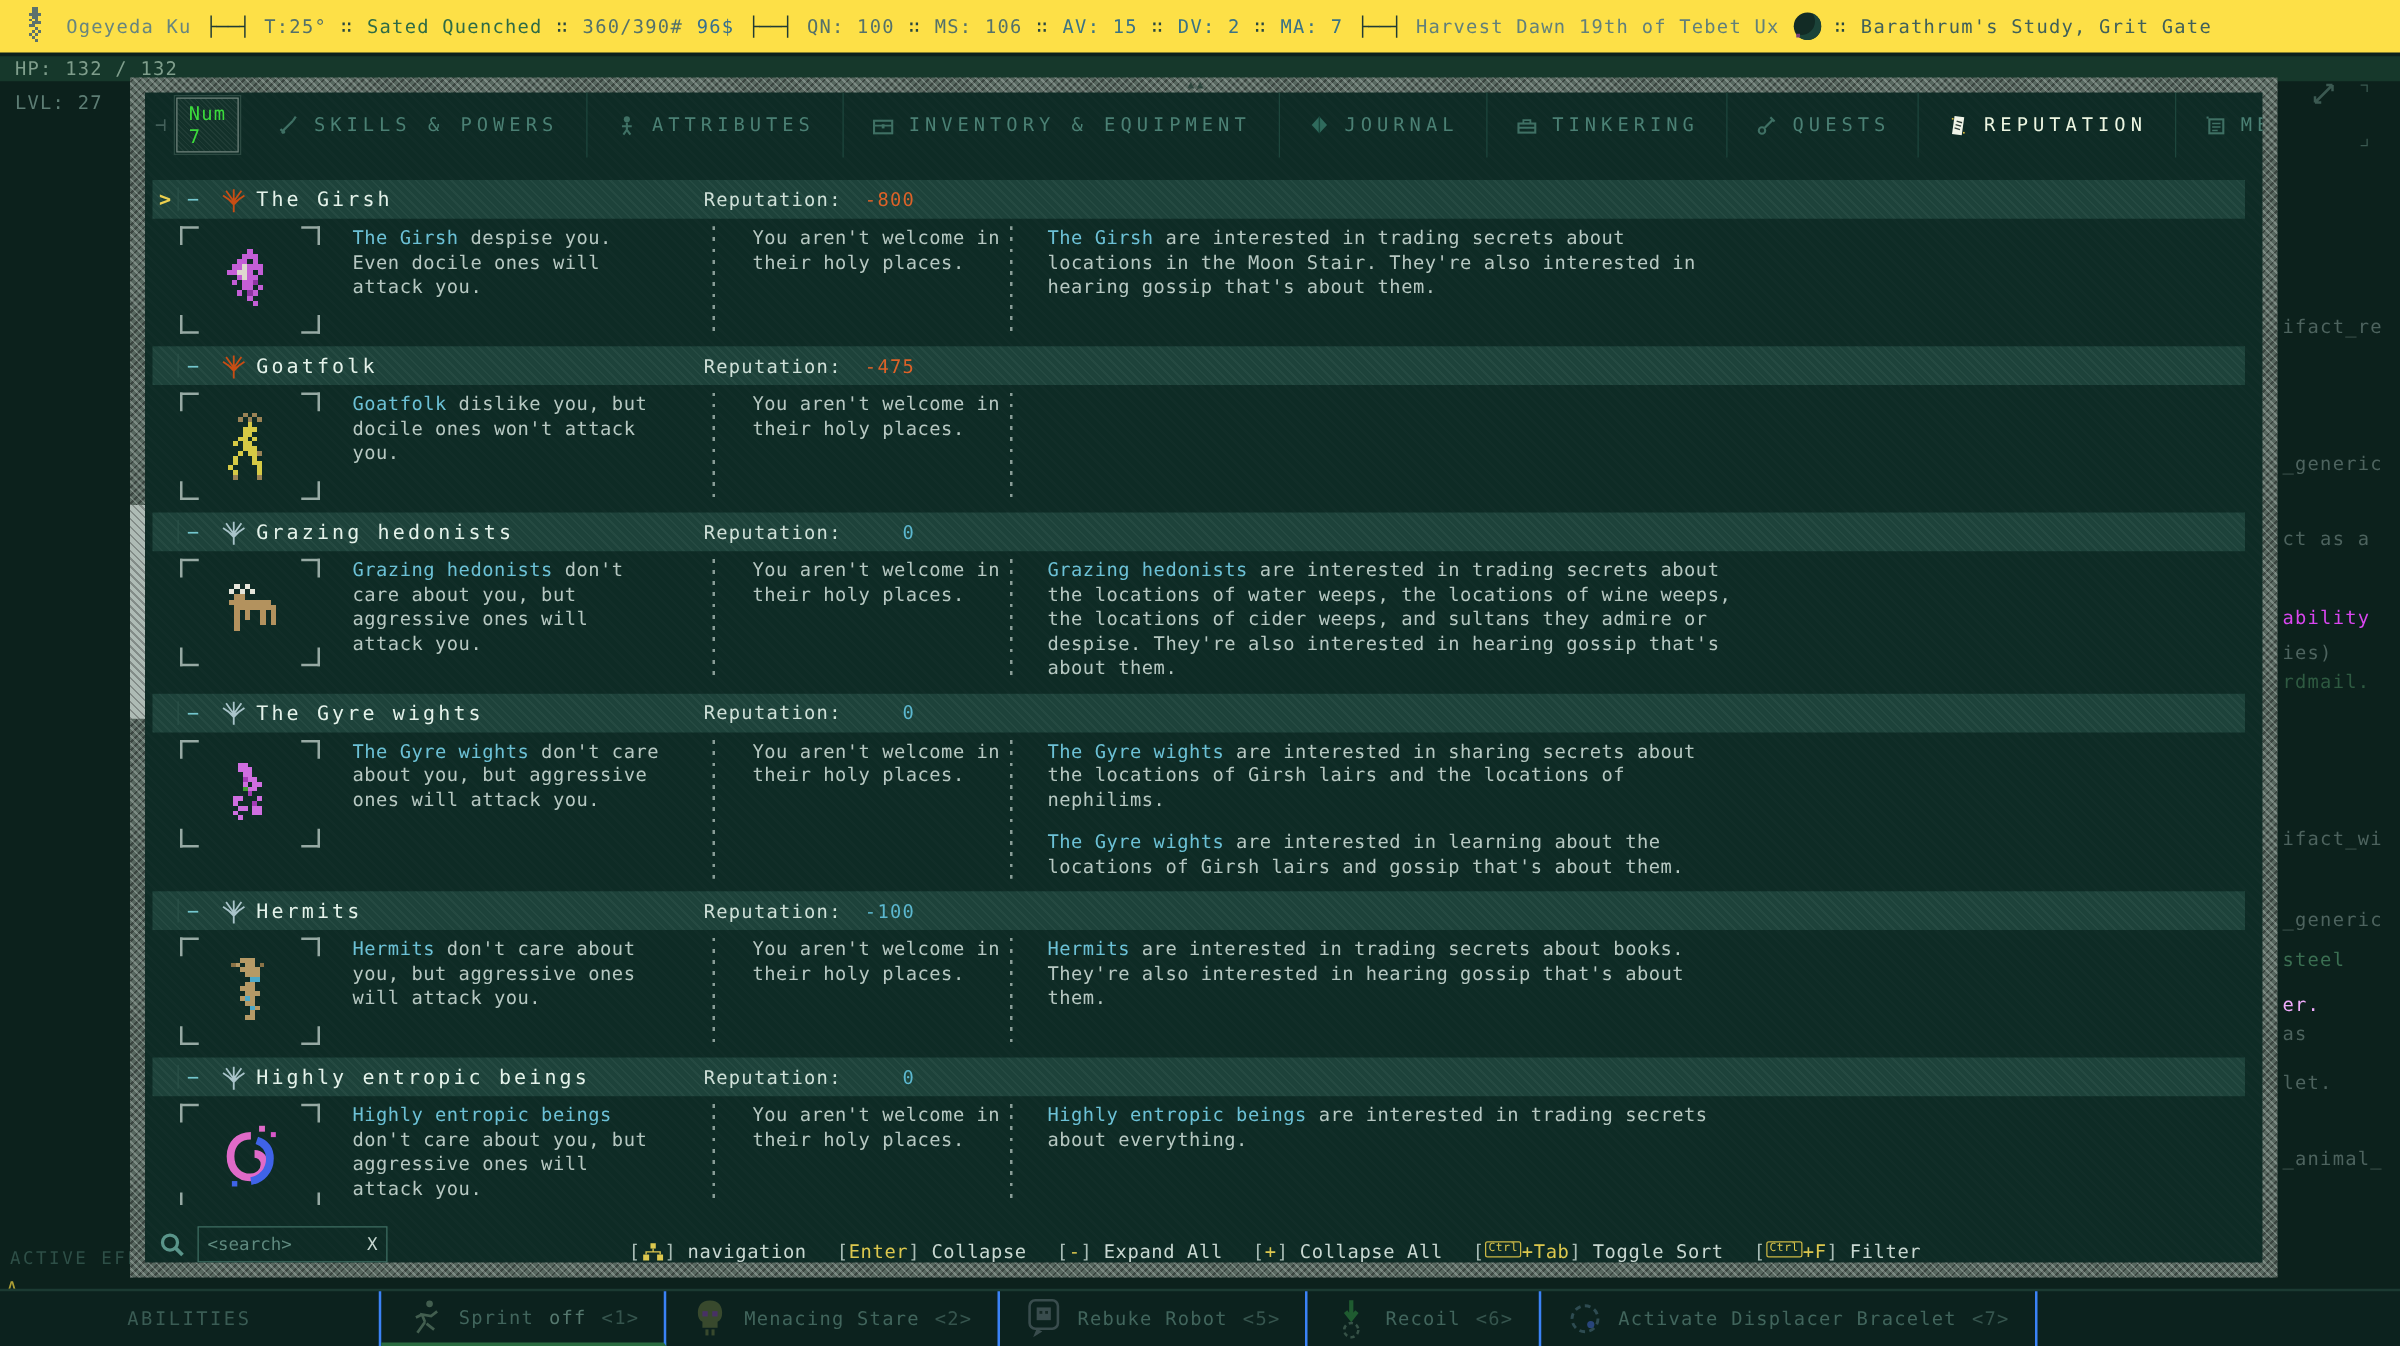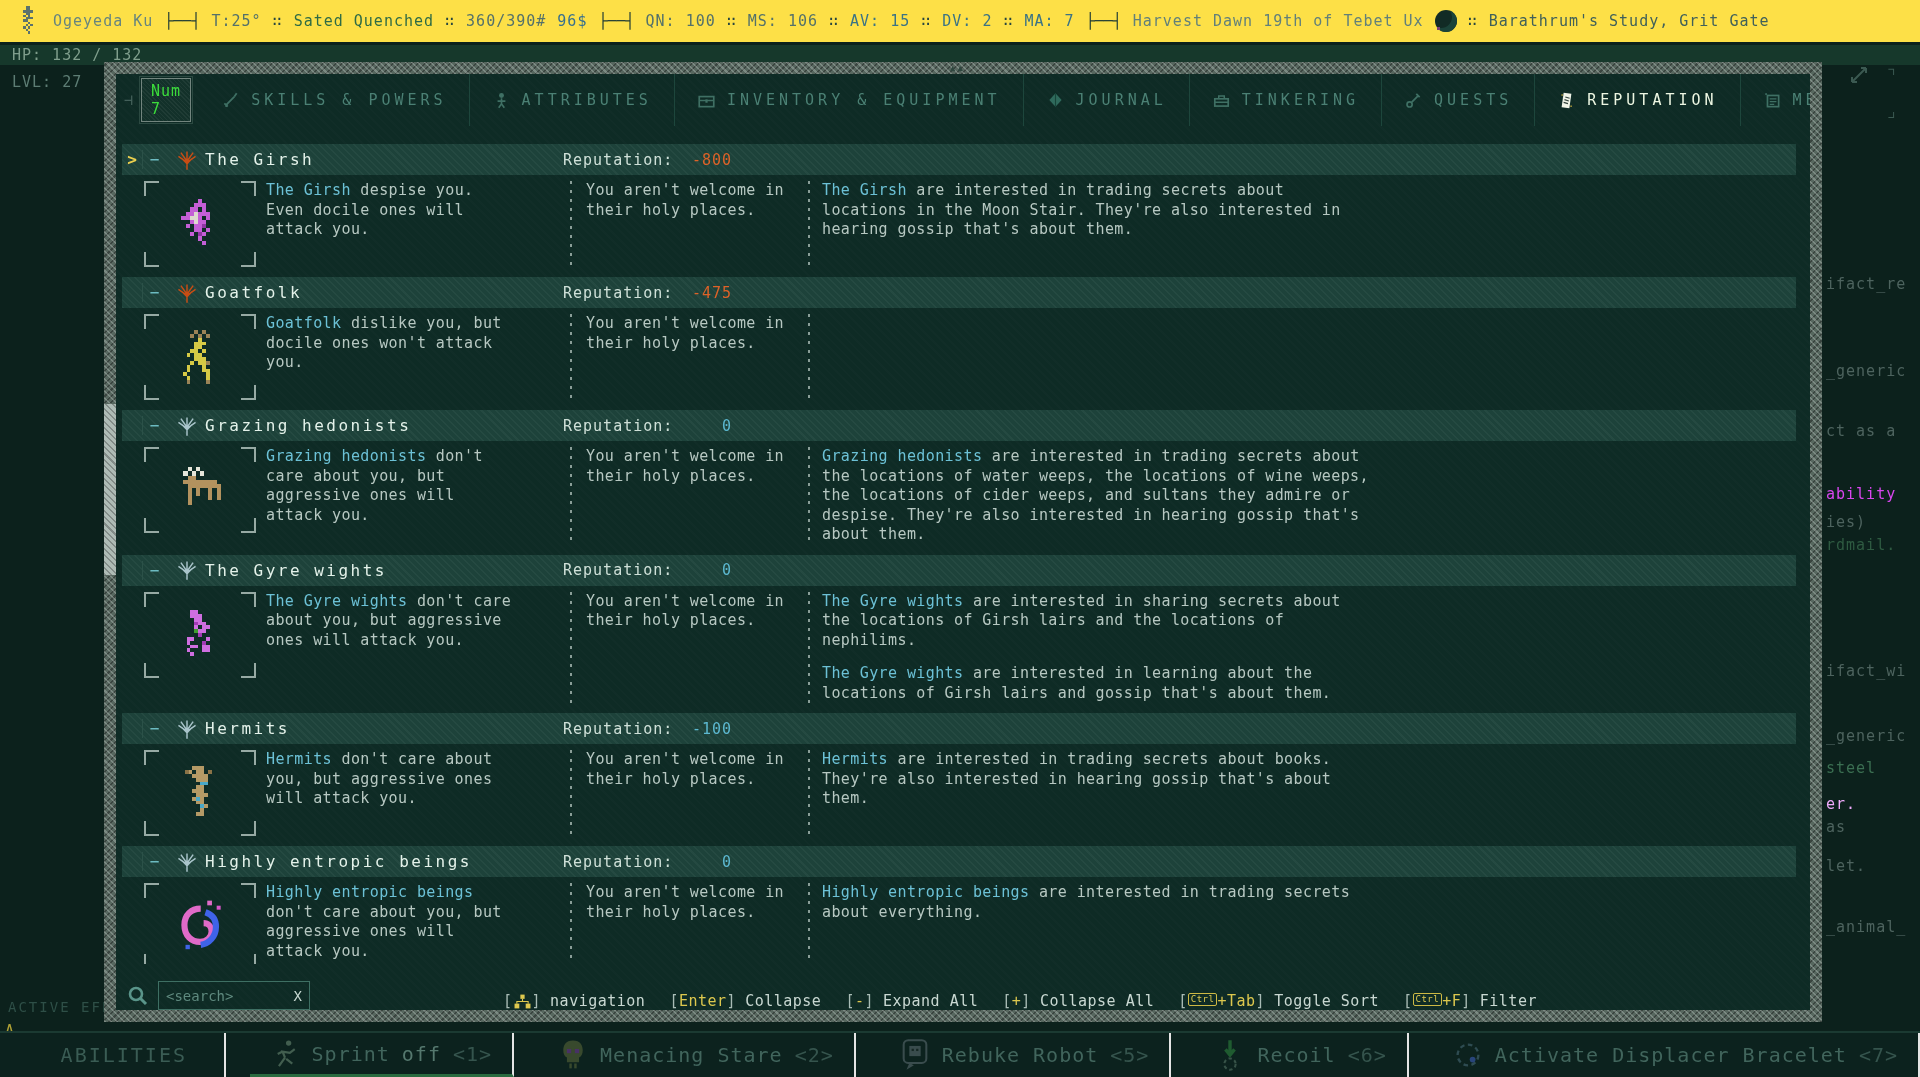--- a/index.html
+++ b/index.html
@@ -27,22 +27,22 @@
           color:#7f9e8c;font-size:15px;letter-spacing:1px;padding-left:12px;line-height:20px;}
   .lvlrow{position:absolute;top:73px;left:12px;color:#5d7d74;font-size:15px;letter-spacing:1px;}
   
   .frag{position:absolute;left:1826px;font-size:15px;letter-spacing:1px;white-space:nowrap;}
   .active-eff{position:absolute;left:8px;top:999px;color:#2e4f47;font-size:14px;letter-spacing:2px;}
   .marker-a{position:absolute;left:5px;top:1022px;color:#b0a135;font-size:15px;}
   .corner-ico{position:absolute;color:#3b5951;font-size:18px;}
   
   .abilitybar{position:absolute;left:0;bottom:0;width:100%;height:46px;border-top:2px solid #1b3a32;
               background:#0c221e;display:flex;align-items:stretch;}
-  .ab-cell{display:flex;align-items:center;gap:12px;padding:0 20px;border-right:2px solid #e5e5e5;
-           color:#41655c;font-size:20px;letter-spacing:1px;white-space:nowrap;margin-left:24px;}
+  .ab-cell{display:flex;align-items:center;gap:12px;padding:0 20px;border-right:2px solid #3b82f6;
+           color:#41655c;font-size:15px;letter-spacing:1px;white-space:nowrap;}
   .ab-cell .hk{color:#35544d;} .ab-cell .state{color:#55786e;}
   .ab-label{width:305px;justify-content:center;color:#3a5c54;letter-spacing:2px;}
   .ab-sprint{border-bottom:3px solid #2a6b40;}
   .ab-ico{width:30px;height:34px;opacity:.55;display:inline-flex;align-items:center;justify-content:center;}
   .ab-ico svg{width:100%;height:100%;}
   
   .dialog{position:absolute;left:104px;top:62px;width:1718px;height:960px;padding:12px;
     background-color:#57675f;
     background-image:
       repeating-linear-gradient(45deg, rgba(235,245,240,.25) 0 1.5px, transparent 1.5px 4.5px),
@@ -80,21 +80,21 @@
   .rep-orange{color:#dd6228;}.rep-cyan{color:#5cb8d0;}
   .fbody{display:grid;grid-template-columns:132px 300px 14px 224px 14px 1fr;
          padding:6px 0 10px 10px;min-height:92px;}
   .sprite-box{position:relative;width:112px;height:86px;margin-left:12px;}
   .sprite-box .cnr{position:absolute;width:15px;height:15px;border:0 solid #97aaa4;}
   .cnr.tl{top:0;left:0;border-top-width:2px;border-left-width:2px;}
   .cnr.tr{top:0;right:0;border-top-width:2px;border-right-width:2px;}
   .cnr.bl{bottom:0;left:0;border-bottom-width:2px;border-left-width:2px;}
   .cnr.br{bottom:0;right:0;border-bottom-width:2px;border-right-width:2px;}
   .sprite{position:absolute;left:50%;top:50%;transform:translate(-50%,-50%);display:flex;}
-  .col{font-size:15px;line-height:19.5px;letter-spacing:.4px;color:#b7c8c2;white-space:pre-line;}
+  .col{font-size:15px;line-height:19.5px;letter-spacing:.4px;color:#b7c8c2;white-space:pre-line;margin-left:16px;}
   .col .hl{color:#6cc1d6;}
   .desc{padding-left:2px;}
   .vdiv{width:2px;justify-self:center;align-self:stretch;
     background-image:repeating-linear-gradient(#8a9e98 0 3px, transparent 3px 9px);}
   .holy{padding-left:8px;}
   .interests{padding-left:6px;}
   .interests .para{margin-bottom:14px;}
   .interests .para:last-child{margin-bottom:0;}
   
   .footer{flex:0 0 46px;display:flex;align-items:flex-end;padding:0 10px;}
@@ -171,21 +171,21 @@
     <span class="c-date">Harvest Dawn 19th of Tebet Ux</span>
     <span class="moon"></span>
     <span class="c-dots">∷</span>
     <span class="c-loc">Barathrum's Study, Grit Gate</span>
   </div>
 
   <div class="hpband"><span>HP: 132 / 132</span></div>
   <div class="lvlrow"><span>LVL:</span> <span>27</span></div>
 
   <div id="fragments">
-      <span class="frag" style="top: 275px; color: rgb(77, 99, 94);">ifact_re</span>
+      <span class="frag" style="top: 252px; color: rgb(77, 99, 94);">ifact_re</span>
       <span class="frag" style="top: 362px; color: rgb(77, 99, 94);">_generic</span>
       <span class="frag" style="top: 422px; color: rgb(77, 99, 94);">ct as a</span>
       <span class="frag" style="top: 485px; color: #d946ef;">ability</span>
       <span class="frag" style="top: 513px; color: rgb(77, 99, 94);">ies)</span>
       <span class="frag" style="top: 536px; color: rgb(46, 90, 65);">rdmail.</span>
       <span class="frag" style="top: 662px; color: rgb(77, 99, 94);">ifact_wi</span>
       <span class="frag" style="top: 727px; color: rgb(77, 99, 94);">_generic</span>
       <span class="frag" style="top: 759px; color: rgb(59, 111, 82);">steel</span>
       <span class="frag" style="top: 795px; color: #f0abfc;">er.</span>
       <span class="frag" style="top: 818px; color: rgb(77, 99, 94);">as</span>

